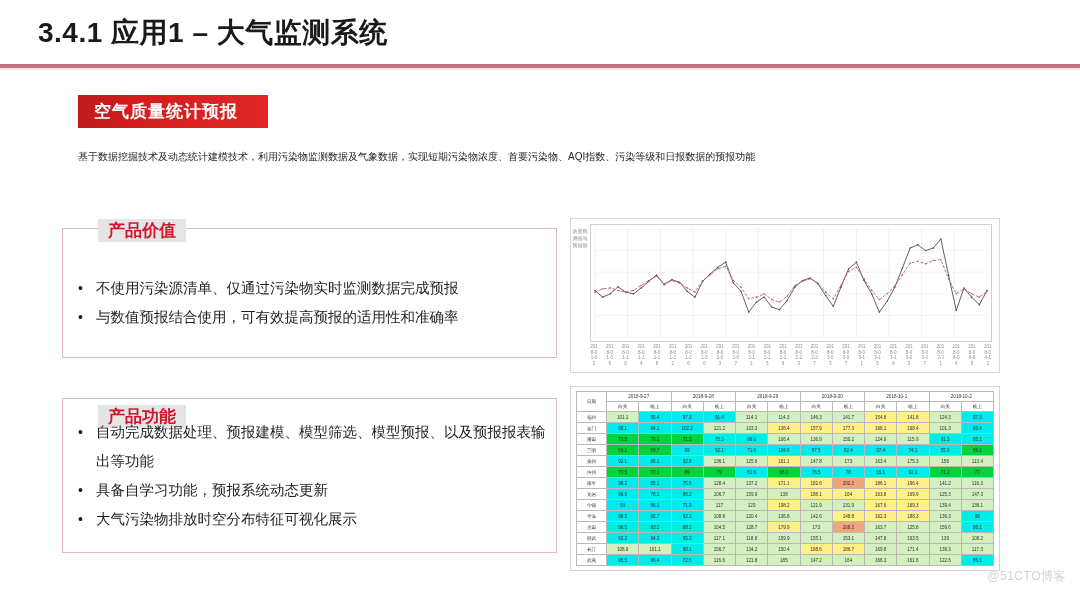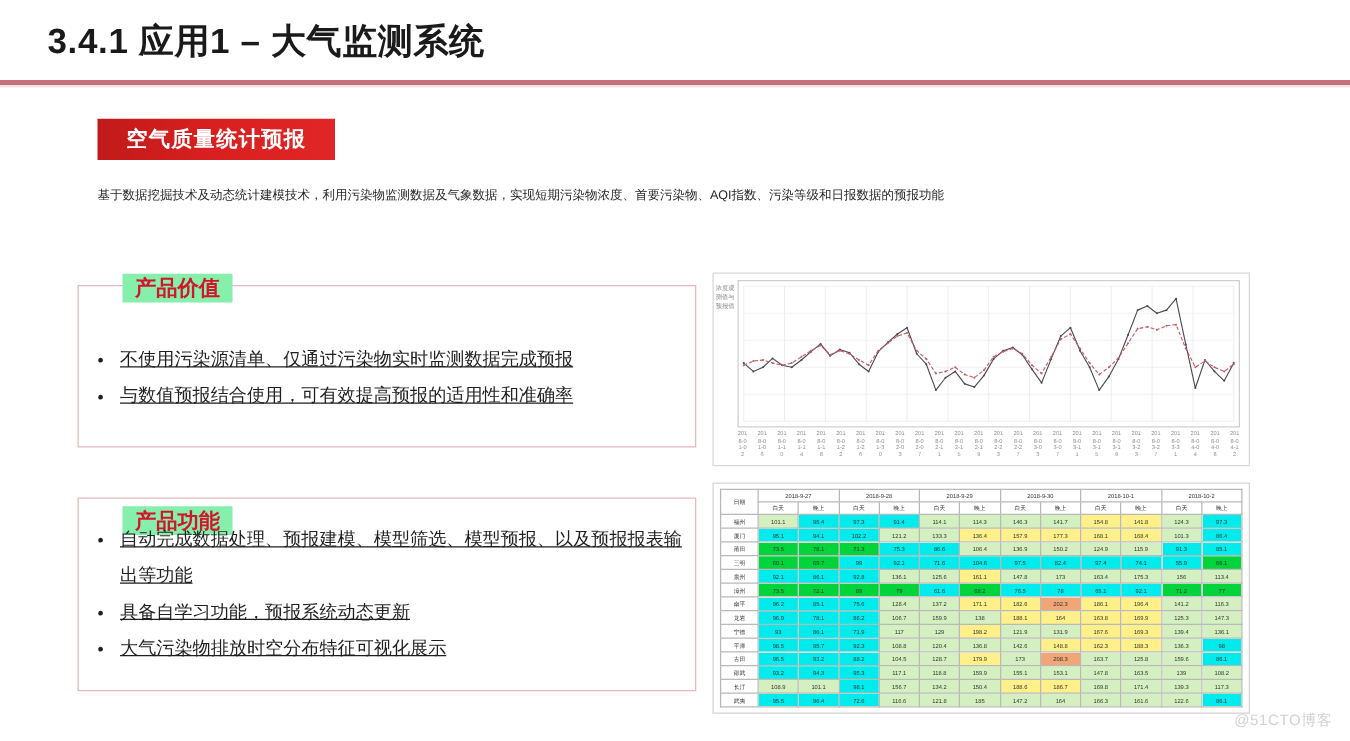--- a/index.html
+++ b/index.html
@@ -23,21 +23,21 @@
   .title-rule-soft{
     position:absolute;left:0;top:68px;width:1080px;height:2px;
     background:#f3e2e4;
   }
 
   
   .badge{
     position:absolute;left:78px;top:95px;
     height:33px;min-width:190px;
     background:linear-gradient(90deg,#c11a1a 0%,#d81f1f 45%,#e02626 100%);
-    display:flex;align-items:center;justify-content:center;
+    display:flex;align-items:center;justify-content:flex-start;
     padding:0 16px;box-sizing:border-box;
   }
   .badge span{
     color:#ffffff;font-size:17px;font-weight:bold;letter-spacing:1px;
   }
 
   
   .intro{
     position:absolute;left:78px;top:142px;width:930px;
     font-size:10px;color:#262626;line-height:30px;
@@ -48,39 +48,39 @@
     position:absolute;
     border:1px solid #e3b9bc;
     box-sizing:border-box;
     background:#ffffff;
   }
   .panel-a{left:62px;top:228px;width:495px;height:130px;}
   .panel-b{left:62px;top:398px;width:495px;height:155px;}
 
   .panel-label{
     position:absolute;
-    background:#86efac;
+    background:#e5e5e5;
     padding:0 10px;
     font-size:17px;font-weight:bold;color:#d4142a;
     white-space:nowrap;
   }
   .label-a{left:98px;top:219px;}
   .label-b{left:98px;top:389px;margin-top:16px;}
 
   .bullets{
     position:absolute;
     font-size:14.5px;color:#1f1f1f;line-height:29px;
   }
   .bullets-a{left:78px;top:274px;width:470px;}
   .bullets-b{left:78px;top:418px;width:470px;}
   .bullet-row{display:flex;align-items:flex-start;}
   .bullet-dot{
     width:18px;flex:0 0 18px;color:#1f1f1f;font-size:14px;line-height:29px;
   }
-  .bullet-text{flex:1;text-decoration:underline;}
+  .bullet-text{flex:1;}
 
   
   .chart-card{
     position:absolute;left:570px;top:218px;width:430px;height:155px;
     background:#ffffff;border:1px solid #d8d8d8;box-sizing:border-box;
   }
   .chart-ylab{
     position:absolute;left:572px;top:228px;width:16px;height:128px;
     font-size:5px;color:#8a8a8a;line-height:7px;text-align:center;
     letter-spacing:0;overflow:hidden;

